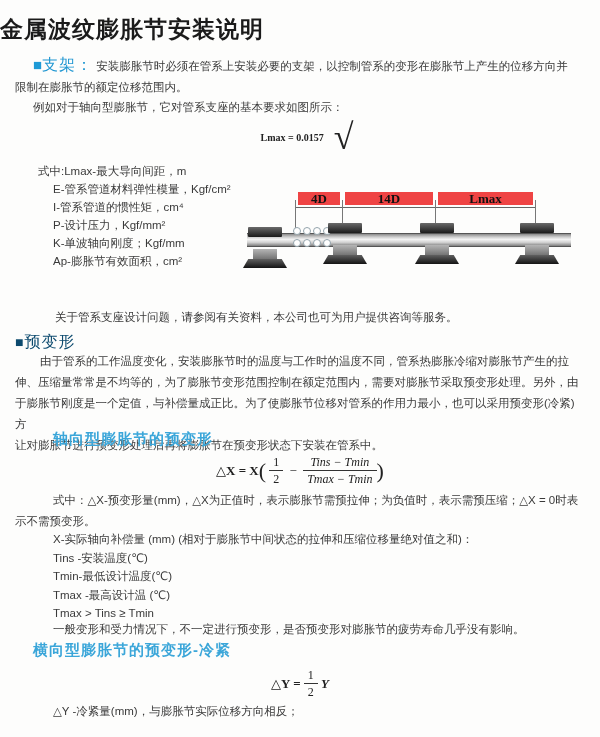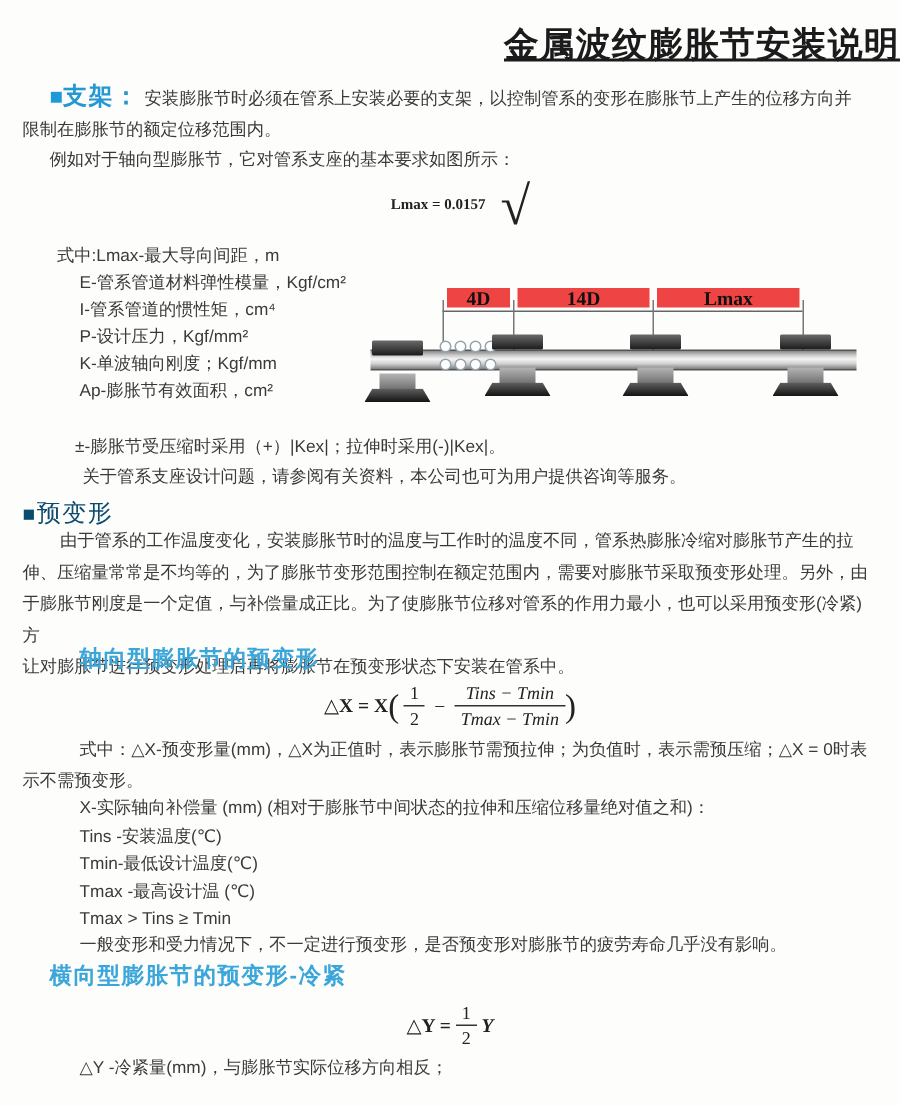--- a/index.html
+++ b/index.html
@@ -5,26 +5,26 @@
   html,body{margin:0;padding:0;}
   body{
     width:600px;height:737px;background:#fdfdfc;
     font-family:"Liberation Sans","DejaVu Sans",sans-serif;
     color:#3a3a3a;position:relative;overflow:hidden;
   }
   #page{position:absolute;left:0;top:0;width:600px;height:737px;background:#fdfdfc;}
 
   
   .abs{position:absolute;}
-  #title{left:0;top:14px;width:600px;text-align:right;
-         font-size:23px;font-weight:bold;color:#1b1b1b;letter-spacing:1px;text-decoration:underline;}
+  #title{left:0;top:14px;width:600px;text-align:left;
+         font-size:23px;font-weight:bold;color:#1b1b1b;letter-spacing:1px;}
   .body-txt{font-size:11.5px;line-height:21px;color:#3a3a3a;white-space:pre-line;}
   #support-para{left:15px;top:54px;width:567px;text-indent:18px;}
   #support-para .sq{color:#1e9ad6;font-size:15px;font-style:normal;}
-  #support-para .hd{color:#2398d2;font-size:16px;font-weight:bold;letter-spacing:1px;}
+  #support-para .hd{color:#2398d2;font-size:16px;font-weight:normal;letter-spacing:1px;}
   #support-example{left:33px;top:97px;width:560px;}
 
   
   #formula-lmax{left:0;top:120px;width:614px;text-align:center;
     font-family:"Liberation Serif","DejaVu Serif",serif;color:#222;}
   .f-lhs{font-weight:bold;font-size:10px;vertical-align:middle;}
   .sqrt{display:inline-flex;align-items:flex-start;vertical-align:middle;margin-left:6px;}
   .radsym{font-size:36px;line-height:34px;font-weight:400;color:#222;}
   .sqrt-body{border-top:1.5px solid #222;margin-left:-5px;padding:2px 6px 0 6px;display:inline-block;}
   .frac{display:inline-block;text-align:center;vertical-align:middle;font-size:12px;line-height:1.2;}
@@ -104,21 +104,20 @@
 
   <div id="def-list" class="abs">
     <div class="def-item">式中:Lmax-最大导向间距，m</div>
     <div class="def-item">E-管系管道材料弹性模量，Kgf/cm²</div>
     <div class="def-item">I-管系管道的惯性矩，cm⁴</div>
     <div class="def-item">P-设计压力，Kgf/mm²</div>
     <div class="def-item">K-单波轴向刚度；Kgf/mm</div>
     <div class="def-item">Ap-膨胀节有效面积，cm²</div>
   </div>
 
-  <div id="pm-note" class="abs">±-膨胀节受压缩时采用（+）|Kex|；拉伸时采用(-)|Kex|。</div>
   <div id="consult-note" class="abs">关于管系支座设计问题，请参阅有关资料，本公司也可为用户提供咨询等服务。</div>
 
   <div id="diagram" class="abs">
     <div class="dim-h"></div>
     <div class="tick" style="left:52px"></div>
     <div class="tick" style="left:99px"></div>
     <div class="tick" style="left:192px"></div>
     <div class="tick" style="left:292px"></div>
     <div class="dlabel" style="left:55px;width:42px">4D</div>
     <div class="dlabel" style="left:102px;width:88px">14D</div>

